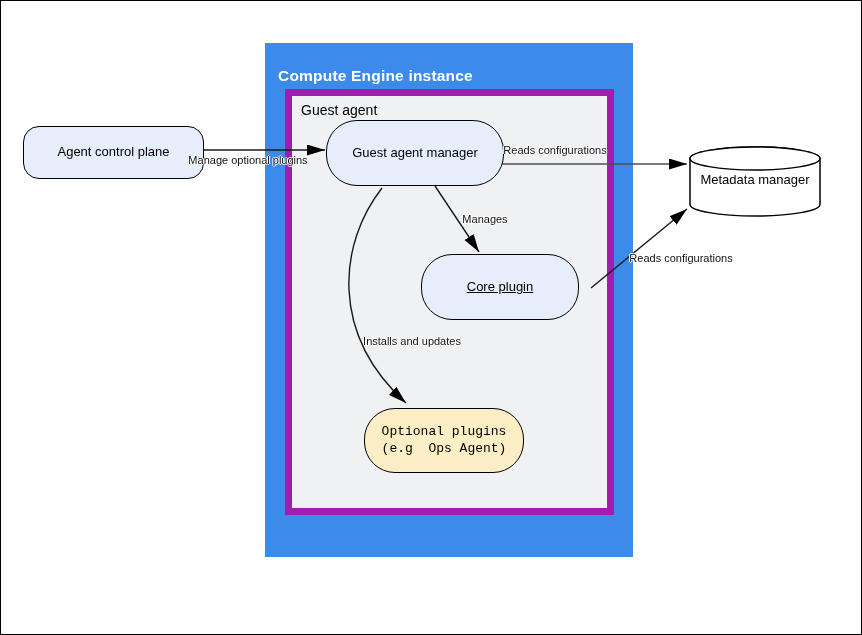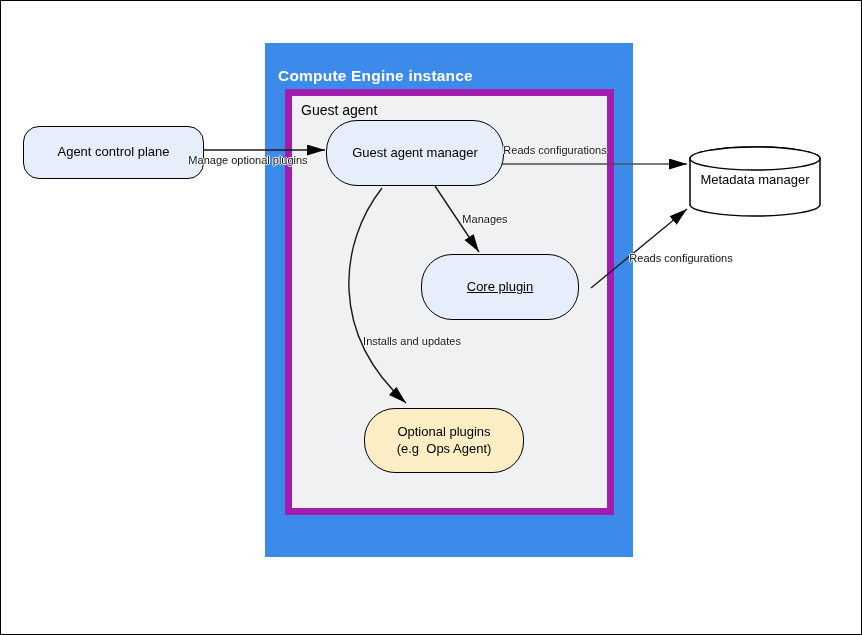--- a/index.html
+++ b/index.html
@@ -55,21 +55,21 @@
     border-radius: 31px;
     font-size: 13px; color: #000;
     line-height: 1.25;
   }
   .node-blue   { background: #E7EEFB; }
   .node-yellow { background: #FCEEC4; }
   .node-acp  { left: 22px;  top: 125px; width: 181px; height: 53px; border-radius: 16px; }
   .node-gam  { left: 325px; top: 119px; width: 178px; height: 66px; }
   .node-core { left: 420px; top: 253px; width: 158px; height: 66px; text-decoration: underline; }
   .node-opt  { left: 363px; top: 407px; width: 160px; height: 65px; }
-  .opt-line  { display: block; white-space: pre; }
+  .opt-line  { display: block; white-space: pre; font-family: Liberation Mono, monospace; }
 
   
   .cylinder {
     position: absolute; left: 688px; top: 145px;
     width: 132px; height: 71px;
   }
   .cylinder-label {
     position: absolute; left: 688px; top: 171px;
     width: 132px; text-align: center;
     font-size: 13px; color: #000;

